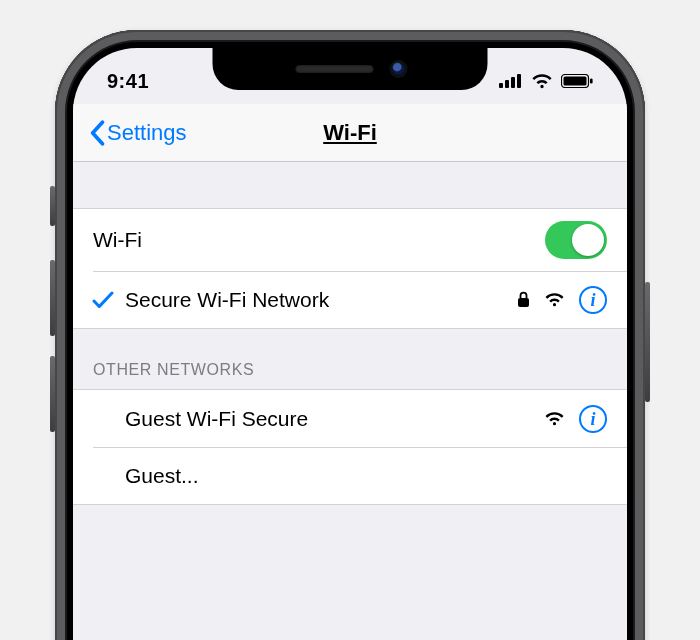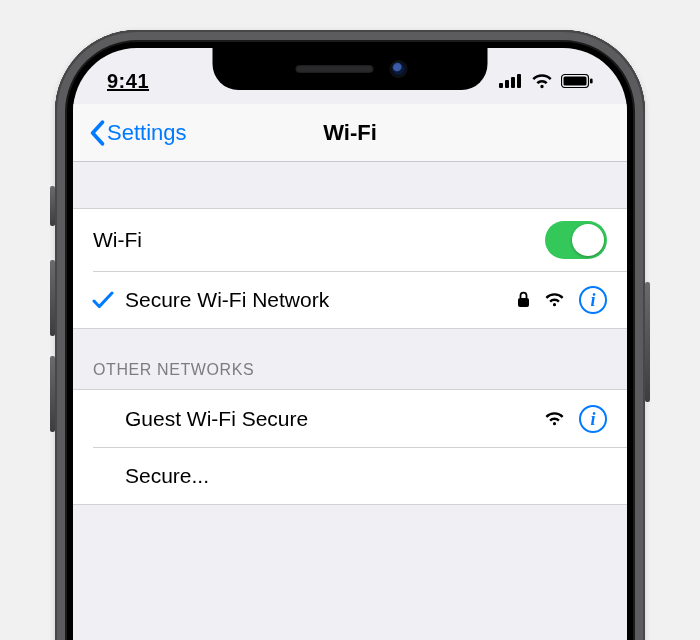--- a/index.html
+++ b/index.html
@@ -86,21 +86,20 @@
   
   .statusbar {
     position: absolute;
     top: 0; left: 0; right: 0;
     height: 56px;
     display: flex;
     justify-content: space-between;
     align-items: center;
     padding: 10px 34px 0;
     font-weight: 600;
-    text-decoration: underline;
   }
   .statusbar .time {
     font-size: 20px;
     letter-spacing: 0.5px;
   }
   .status-right {
     display: flex;
     align-items: center;
     gap: 8px;
   }
@@ -108,20 +107,21 @@
 
   
   .navbar {
     position: absolute;
     top: 56px; left: 0; right: 0;
     height: 58px;
     border-bottom: 1px solid #c8c8cc;
     background: #f8f8f8e6;
     display: flex;
     align-items: center;
+    text-decoration: underline;
   }
   .navbar .back {
     position: absolute;
     left: 8px;
     display: flex;
     align-items: center;
     gap: 2px;
     color: #007aff;
     font-size: 22px;
     padding: 6px 8px;
@@ -315,20 +315,20 @@
               <path d="M11 15.2a1.7 1.7 0 1 0 0-3.4 1.7 1.7 0 0 0 0 3.4z" fill="#000"></path>
               <path d="M5.4 9.3a8 8 0 0 1 11.2 0l-1.8 1.8a5.4 5.4 0 0 0-7.6 0z" fill="#000"></path>
               <path d="M1.4 5.3a13.6 13.6 0 0 1 19.2 0l-1.8 1.8a11 11 0 0 0-15.6 0z" fill="#000"></path>
             </svg>
             <div class="info-circle">i</div>
           </div>
         </div>
 
         <div class="row group-bot">
           <span class="lead"></span>
-          <span class="label">Secure...</span>
+          <span class="label">Guest...</span>
         </div>
 
       </div>
 
     </div>
   </div>
 </div>
 
 </body></html>

